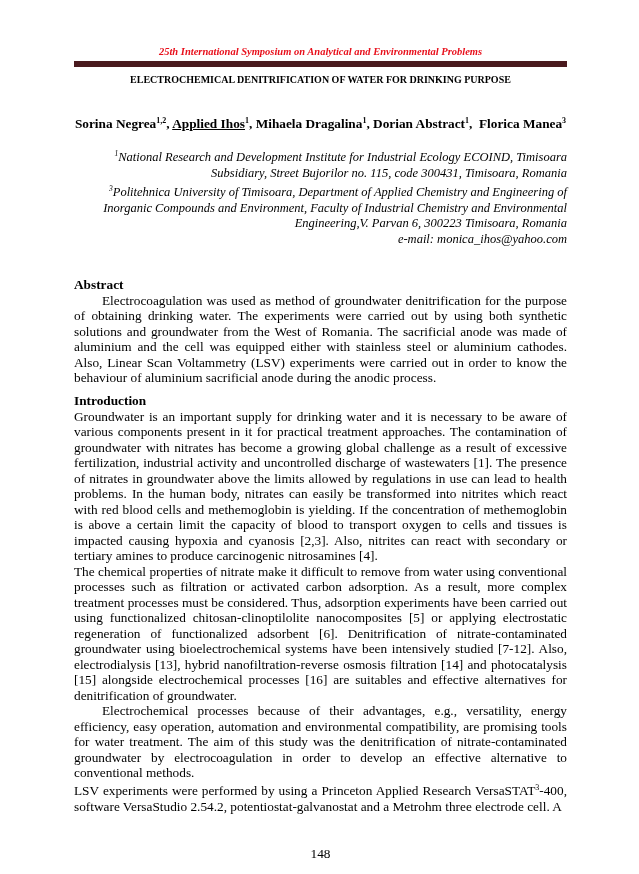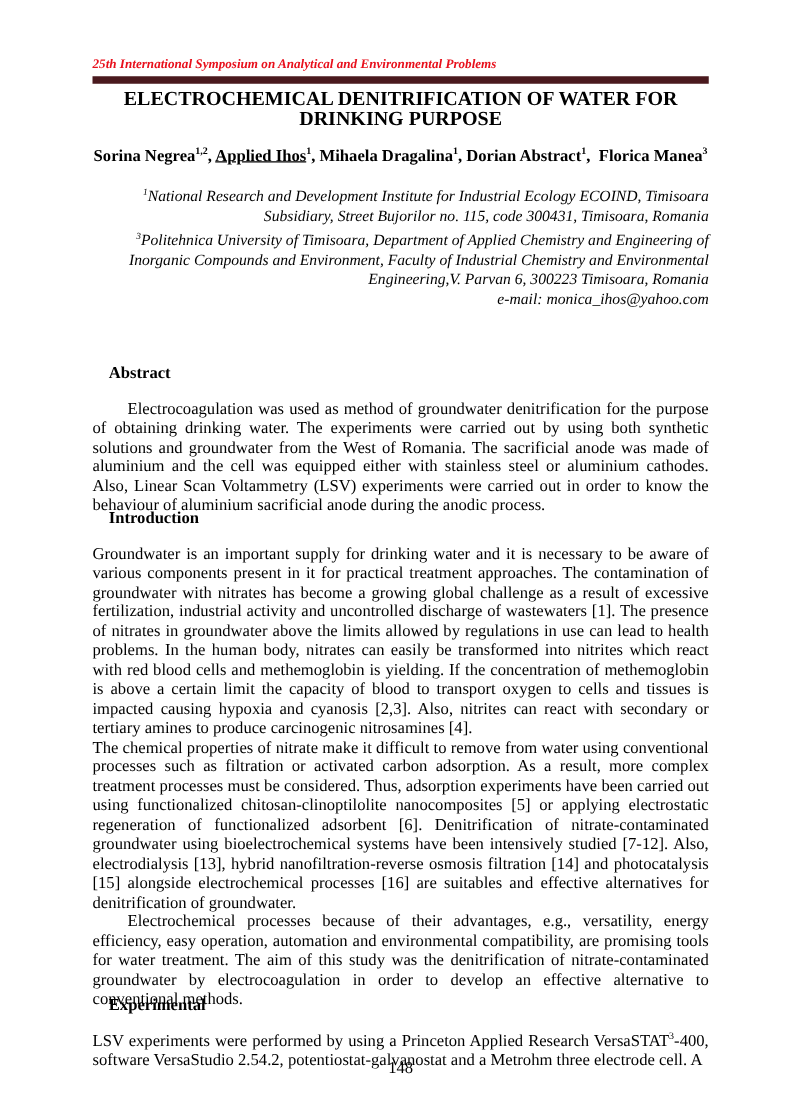--- a/index.html
+++ b/index.html
@@ -1,33 +1,33 @@
 <!DOCTYPE html>
 <html><head>
 <meta charset="utf-8">
 <style>
   html, body { margin:0; padding:0; background:#ffffff; }
   body { width:639px; height:874px; position:relative; overflow:hidden;
          font-family:"Liberation Serif", serif; color:#000; }
   .page { position:absolute; left:74px; top:0; width:493px; }
-  .running-head { position:absolute; left:0; top:46px; width:493px; text-align:left;
+  .running-head { position:absolute; left:0; top:46px; width:493px; text-align:center;
          font-style:italic; font-weight:bold; font-size:10.5px; color:#e8101c; }
   .head-bar { position:absolute; left:0; top:61px; width:493px; height:6px; background:#4a1a1e; }
   .title { position:absolute; left:0; top:72px; width:493px; text-align:center;
-         font-weight:bold; font-size:16px; line-height:15.5px; }
+         font-weight:bold; font-size:10px; line-height:15.5px; }
   .authors { position:absolute; left:0; top:116px; width:493px; text-align:center;
          font-weight:bold; font-size:13.3px; }
   .authors sup { font-size:8px; }
   .authors u { text-decoration:underline; }
   .affils { position:absolute; left:0; top:146px; width:493px; text-align:right;
          font-style:italic; font-size:12.5px; line-height:15.5px; }
   .affils sup { font-size:7.5px; }
   .affils .ind { padding-left:28px; }
   .section { position:absolute; left:0; width:493px; font-size:13.3px; line-height:15.5px; }
-  .section h2 { margin:13px; font-size:13.3px; font-weight:bold; line-height:15.5px; }
+  .section h2 { margin:0; font-size:13.3px; font-weight:bold; line-height:15.5px; }
   .section p { margin:0; text-align:justify; }
   .section p.indent { text-indent:28px; }
   .section sup { font-size:8px; line-height:0; }
   #abstract { top:277px; }
   #introduction { top:393px; }
   #experimental { top:783px; }
   .page-number { position:absolute; left:0; top:846px; width:493px; text-align:center; font-size:13.3px; }
 </style>
 </head>
 <body>
@@ -53,18 +53,17 @@
   </div>
 
   <div class="section" id="introduction">
     <h2>Introduction</h2>
     <p>Groundwater is an important supply for drinking water and it is necessary to be aware of various components present in it for practical treatment approaches. The contamination of groundwater with nitrates has become a growing global challenge as a result of excessive fertilization, industrial activity and uncontrolled discharge of wastewaters [1]. The presence of nitrates in groundwater above the limits allowed by regulations in use can lead to health problems. In the human body, nitrates can easily be transformed into nitrites which react with red blood cells and methemoglobin is yielding. If the concentration of methemoglobin is above a certain limit the capacity of blood to transport oxygen to cells and tissues is impacted causing hypoxia and cyanosis [2,3]. Also, nitrites can react with secondary or tertiary amines to produce carcinogenic nitrosamines [4].</p>
     <p>The chemical properties of nitrate make it difficult to remove from water using conventional processes such as filtration or activated carbon adsorption. As a result, more complex treatment processes must be considered. Thus, adsorption experiments have been carried out using functionalized chitosan-clinoptilolite nanocomposites [5] or applying electrostatic regeneration of functionalized adsorbent [6]. Denitrification of nitrate-contaminated groundwater using bioelectrochemical systems have been intensively studied [7-12]. Also, electrodialysis [13], hybrid nanofiltration-reverse osmosis filtration [14] and photocatalysis [15] alongside electrochemical processes [16] are suitables and effective alternatives for denitrification of groundwater.</p>
     <p class="indent">Electrochemical processes because of their advantages, e.g., versatility, energy efficiency, easy operation, automation and environmental compatibility, are promising tools for water treatment. The aim of this study was the denitrification of nitrate-contaminated groundwater by electrocoagulation in order to develop an effective alternative to conventional methods.</p>
   </div>
 
   <div class="section" id="experimental">
-    <h2>Experimental</h2>
     <p><span>LSV experiments were performed by using a Princeton Applied Research VersaSTAT</span><sup>3</sup><span>-400, software VersaStudio 2.54.2, potentiostat-galvanostat and a Metrohm three electrode cell. A</span></p>
   </div>
 
   <div class="page-number">148</div>
 </div>
 
 </body></html>

